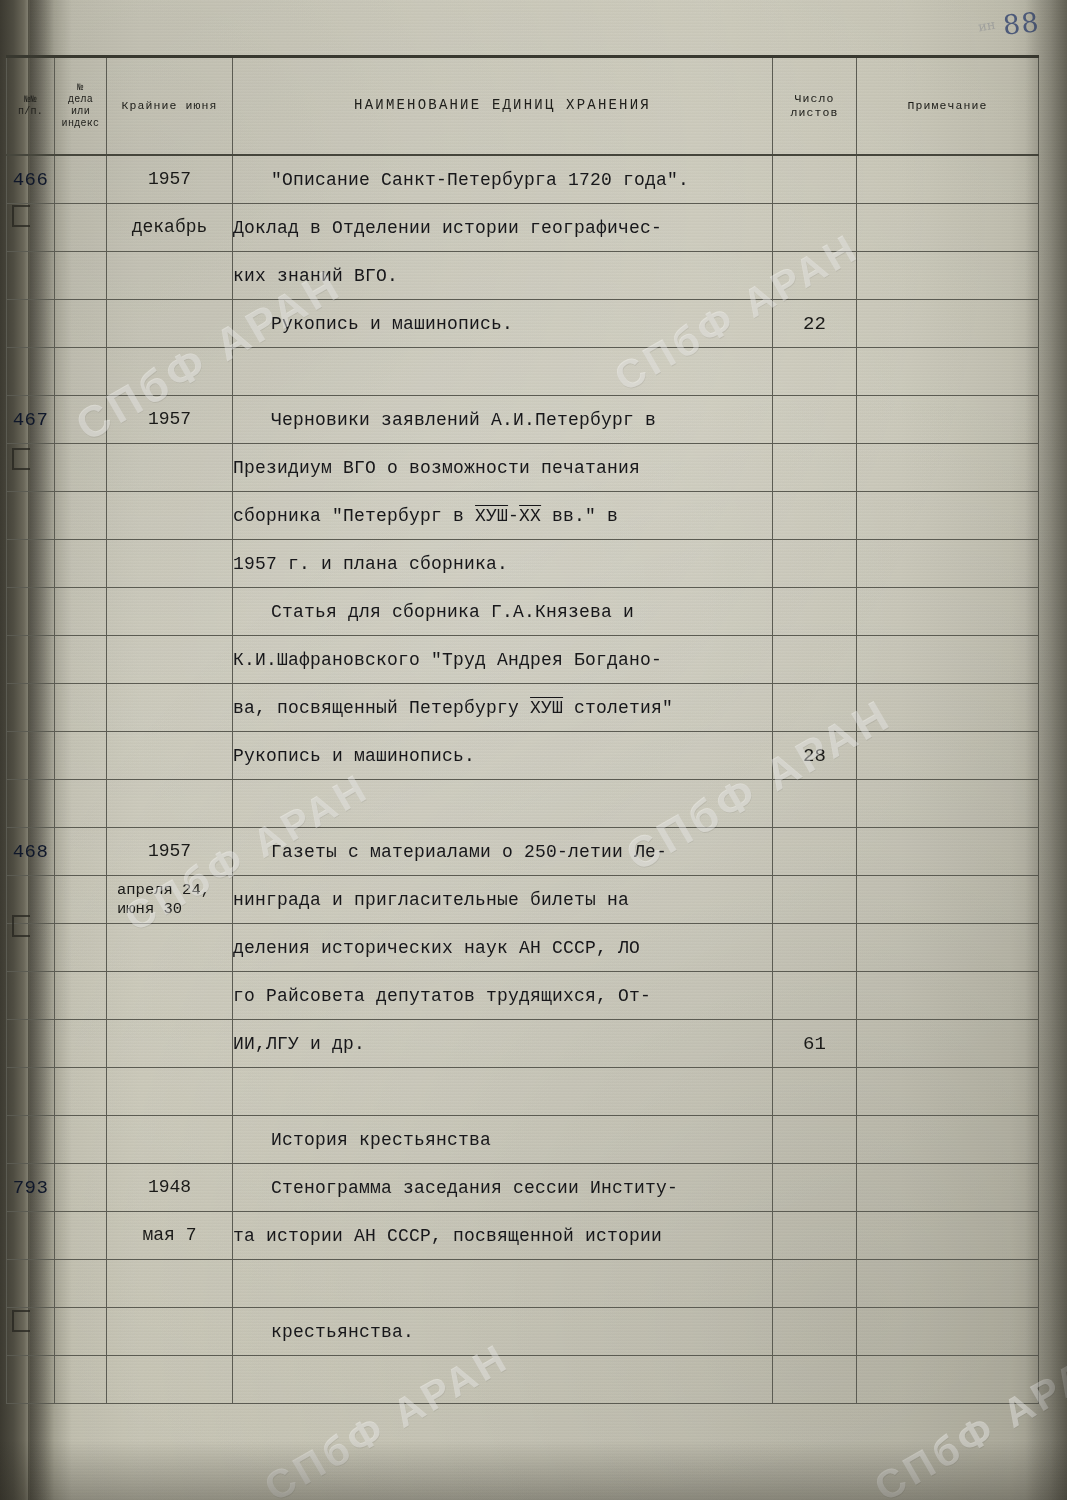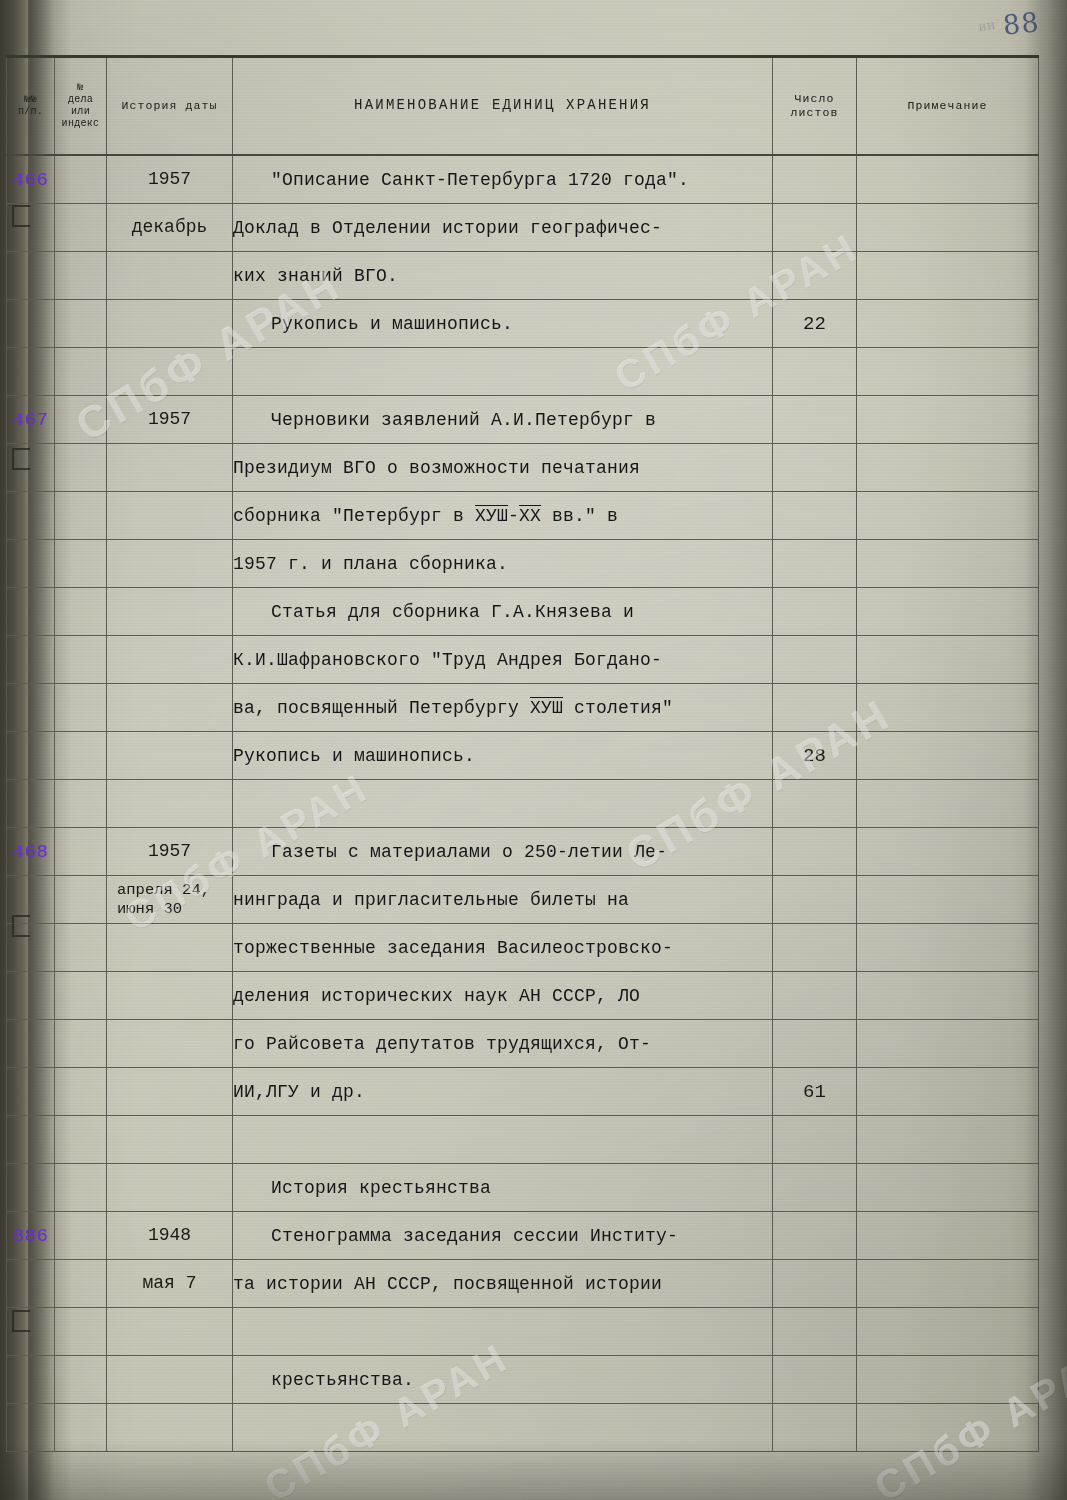--- a/index.html
+++ b/index.html
@@ -127,21 +127,21 @@
   .hdr-mid { font-size: 11.5px; letter-spacing: 1.1px; }
   .hdr-sm  { font-size: 10px; letter-spacing: 0.3px; line-height: 1.2; }
 
   tbody tr { height: 47px; }
   tbody td { height: 47px; }
 
   .cell-num {
     text-align: center;
     font-size: 19px;
     letter-spacing: 0.5px;
-    color: #6d28d9;
+    color: #0f172a;
   }
   .cell-dates {
     text-align: center;
     font-size: 18px;
     line-height: 1.15;
     color: #1a1a18;
   }
   .cell-dates.small { font-size: 16px; }
   .cell-title {
     font-size: 18px;
@@ -230,21 +230,21 @@
           </th>
           <th>
             <div class="hdr-sm">
               <span>№</span><br>
               <span>дела</span><br>
               <span>или</span><br>
               <span>индекс</span>
             </div>
           </th>
           <th>
-            <div class="hdr-mid">История даты</div>
+            <div class="hdr-mid">Крайние июня</div>
           </th>
           <th>
             <div class="hdr-big">НАИМЕНОВАНИЕ ЕДИНИЦ ХРАНЕНИЯ</div>
           </th>
           <th>
             <div class="hdr-mid">
               <span>Число</span><br>
               <span>листов</span>
             </div>
           </th>
@@ -391,28 +391,20 @@
             <span class="date-two">июня 30</span>
           </td>
           <td class="cell-title">нинграда и пригласительные билеты на</td>
           <td class="cell-leaf"></td>
           <td></td>
         </tr>
         <tr>
           <td></td>
           <td></td>
           <td></td>
-          <td class="cell-title">торжественные заседания Василеостровско-</td>
-          <td class="cell-leaf"></td>
-          <td></td>
-        </tr>
-        <tr>
-          <td></td>
-          <td></td>
-          <td></td>
           <td class="cell-title">деления исторических наук АН СССР, ЛО</td>
           <td class="cell-leaf"></td>
           <td></td>
         </tr>
         <tr>
           <td></td>
           <td></td>
           <td></td>
           <td class="cell-title">го Райсовета депутатов трудящихся, От-</td>
           <td class="cell-leaf"></td>
@@ -437,21 +429,21 @@
 
         <tr>
           <td></td>
           <td></td>
           <td></td>
           <td class="cell-title indent">История крестьянства</td>
           <td class="cell-leaf"></td>
           <td></td>
         </tr>
         <tr>
-          <td class="cell-num">886</td>
+          <td class="cell-num">793</td>
           <td></td>
           <td class="cell-dates">1948</td>
           <td class="cell-title indent">Стенограмма заседания сессии Институ-</td>
           <td class="cell-leaf"></td>
           <td></td>
         </tr>
         <tr>
           <td></td>
           <td></td>
           <td class="cell-dates">мая 7</td>

